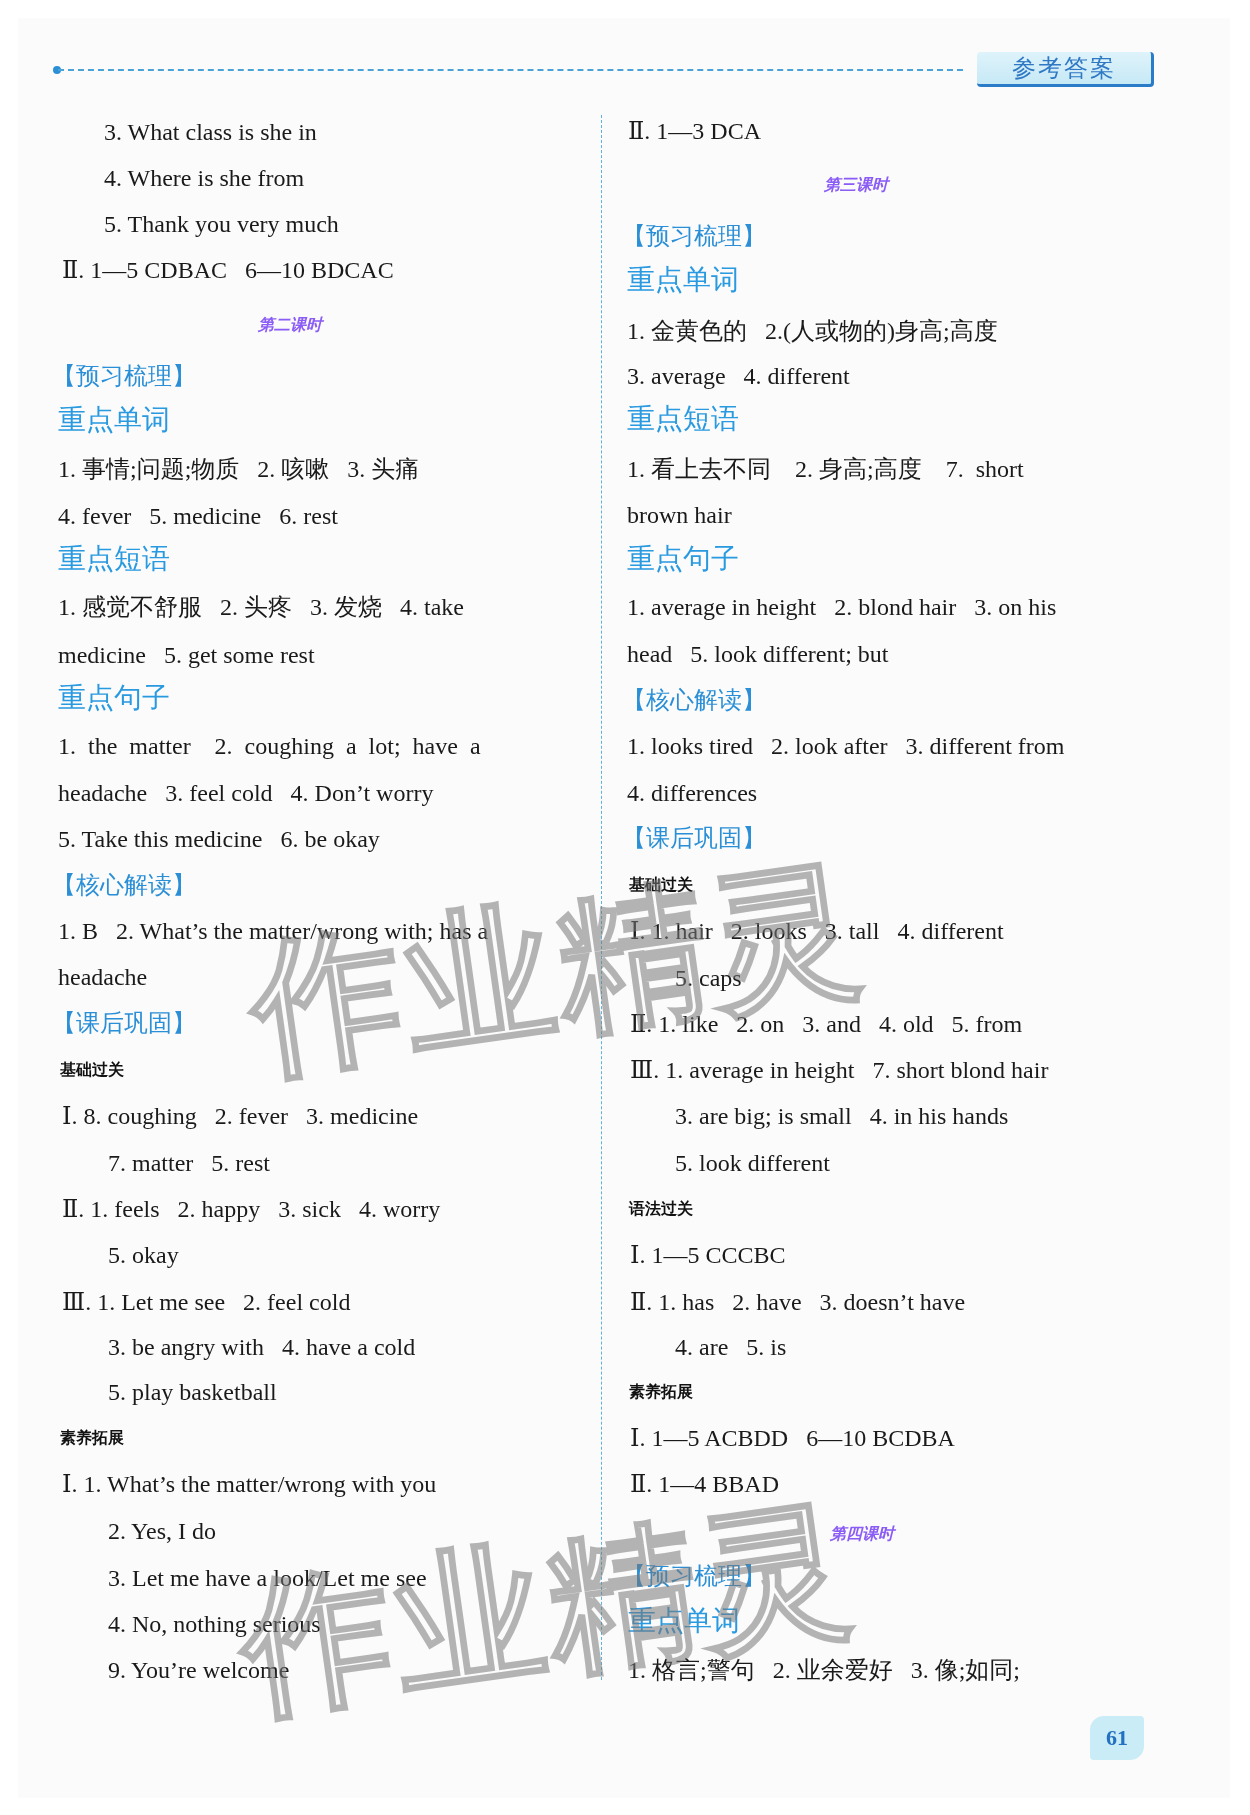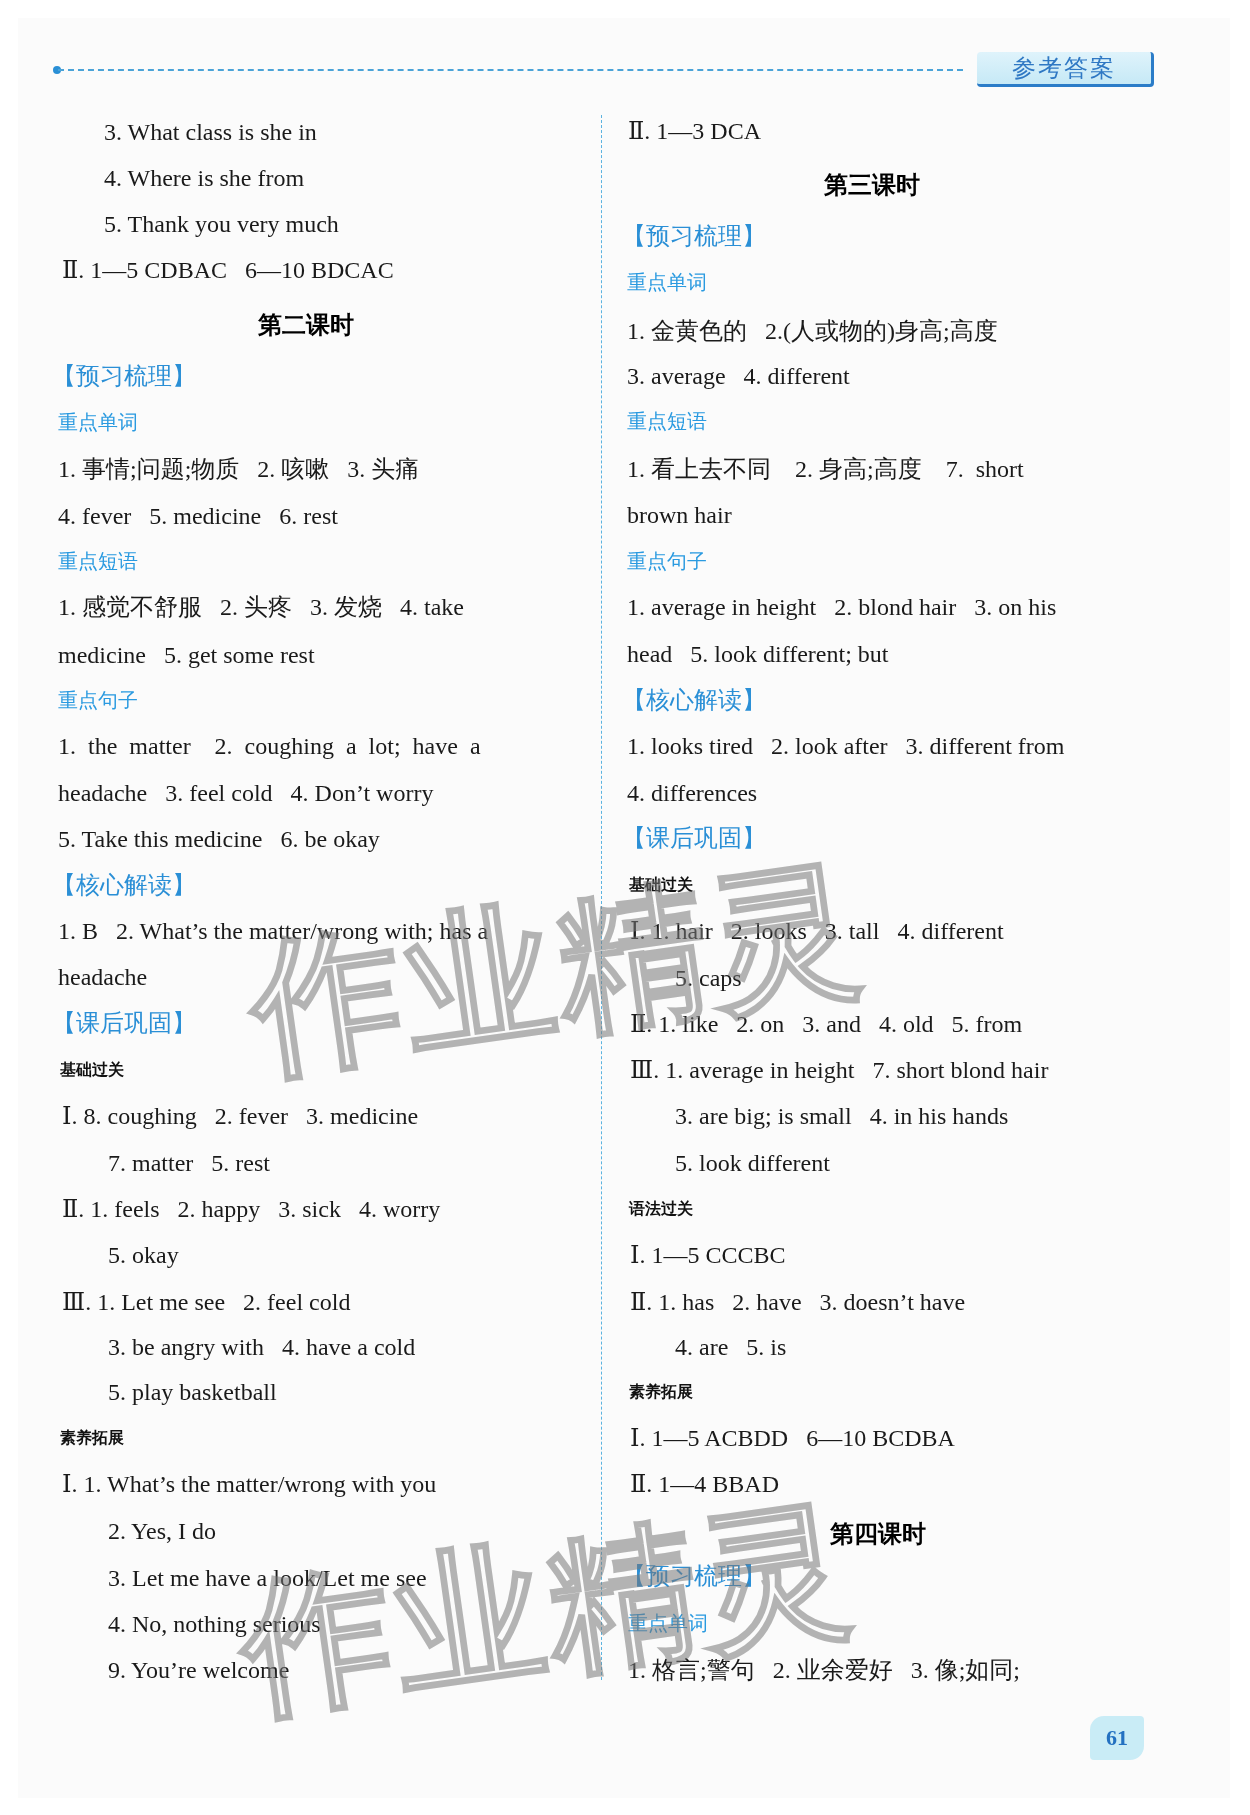--- a/index.html
+++ b/index.html
@@ -33,29 +33,29 @@
   }
   .divider {
     position: absolute; left: 601px; top: 115px; width: 0; height: 1565px;
     border-left: 1.5px dashed #5bb3e0;
   }
   .line {
     position: absolute; white-space: pre; font-size: 24px; line-height: 30px;
   }
   .heading {
     position: absolute; font-family: "DejaVu Sans", sans-serif; font-weight: bold;
-    font-size: 24px; line-height: 30px; color: #000000;
+    font-size: 16px; line-height: 30px; color: #8b5cf6; font-style: italic;
   }
   .section-bracket {
     position: absolute; font-family: "DejaVu Sans", sans-serif;
     font-size: 24px; line-height: 30px; color: #2a8fd6;
   }
   .sub-blue {
-    position: absolute; font-family: Liberation Sans, sans-serif;
-    font-size: 20px; line-height: 30px; color: #2a9ae0;
+    position: absolute; font-family: Liberation Mono, monospace;
+    font-size: 28px; line-height: 30px; color: #2a9ae0;
   }
   .sub-black {
     position: absolute; font-family: "DejaVu Sans", sans-serif; font-weight: bold;
     font-size: 16px; line-height: 30px; color: #111;
   }
   .page-num {
     position: absolute; left: 1090px; top: 1716px; width: 54px; height: 44px;
     background: #c9ecf6; border-radius: 14px 4px 14px 4px;
     color: #2371c1; font-weight: bold; font-size: 22px;
     display: flex; align-items: center; justify-content: center;

